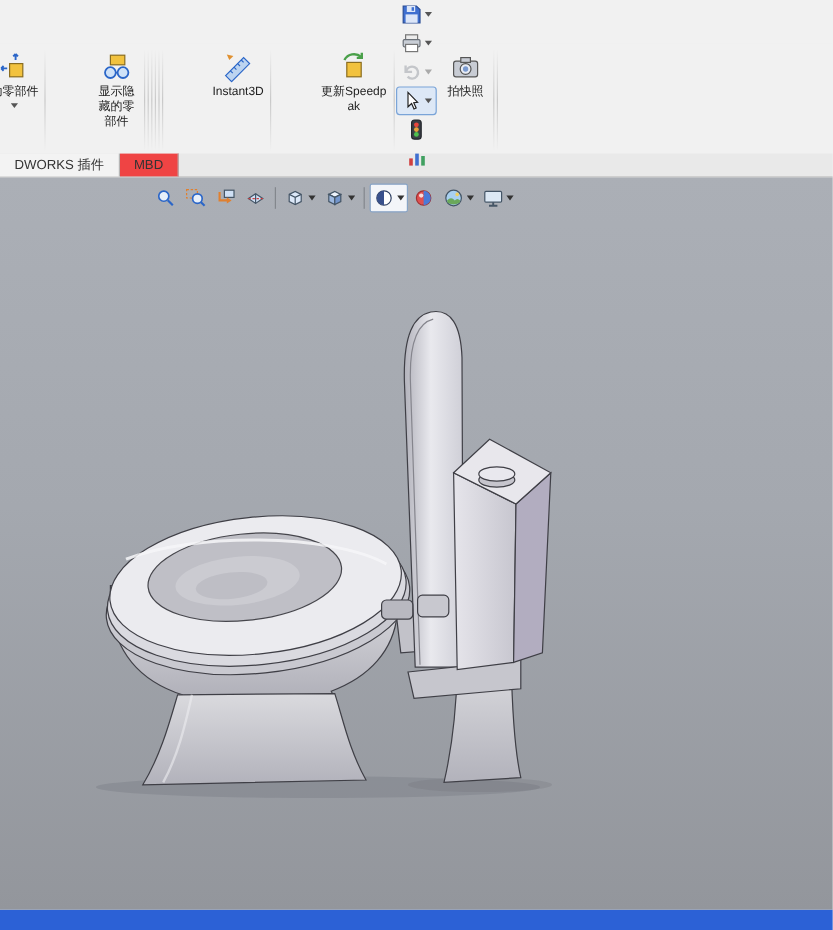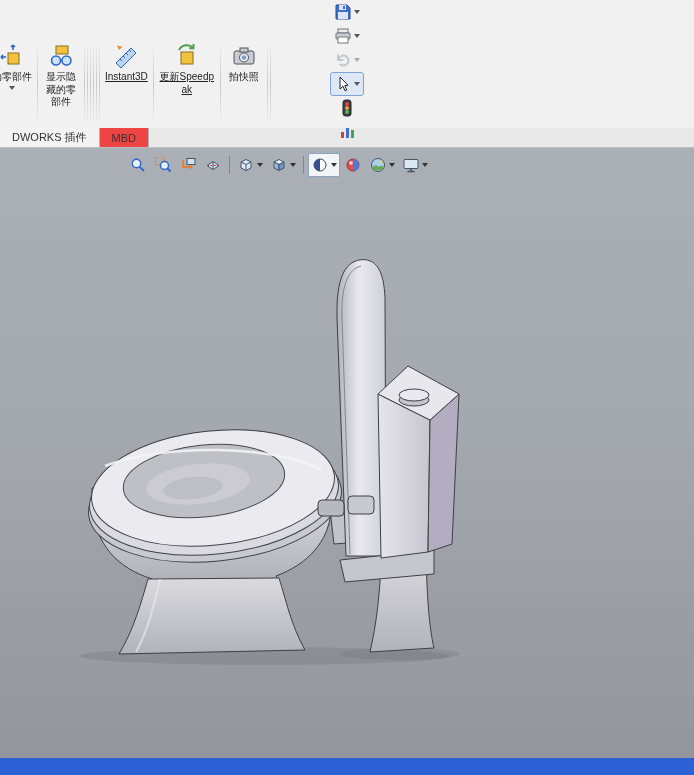--- a/index.html
+++ b/index.html
@@ -15,26 +15,26 @@
   .qbtn{display:flex;align-items:center;height:28px;padding:2px 3px;border-radius:3px;border:1px solid transparent;}
   .qbtn svg{display:block;}
   .qbtn.pressed{background:#dde8f6;border-color:#7aa4d8;}
   .qbtn.disabled{opacity:.45;}
   .caret{width:0;height:0;border-left:3px solid transparent;border-right:3px solid transparent;border-top:4px solid #555;margin-left:2px;}
   .qsep{width:1px;height:20px;background:#d2d2d2;margin:0 3px;}
   .win-title{margin-left:auto;margin-right:78px;font-size:12px;color:#1a1a1a;white-space:nowrap;}
 
   
   .ribbon{height:92px;background:#f1f1f1;display:flex;align-items:flex-start;padding:3px 0 0 0;overflow:hidden;}
-  .rb{display:flex;flex-direction:column;align-items:center;padding:2px 3px 1px;min-width:44px;border:1px solid transparent;border-radius:2px;}
+  .rb{display:flex;flex-direction:column;align-items:center;padding:2px 3px 1px;min-width:44px;border:1px solid transparent;border-radius:2px;margin-left:36px;}
   .rb:first-child{margin-left:-12px;}
   .rb .ri{height:28px;display:flex;align-items:center;justify-content:center;}
   .rb-label{font-size:10px;line-height:1.25;text-align:center;color:#222;max-width:36px;word-break:break-all;margin-top:1px;}
   .rb.w46 .rb-label{max-width:46px;}
-  .rb.w56 .rb-label{max-width:56px;text-decoration:underline;}
+  .rb.w56 .rb-label{max-width:56px;}
   .rb .caret{margin:2px 0 0 0;}
   .rsep{width:1px;align-self:stretch;background:linear-gradient(#f1f1f1,#c9c9c9,#f1f1f1);margin:2px 1px;}
 
   
   .tabsrow{height:20px;background:#e9e9e9;display:flex;align-items:stretch;border-bottom:1px solid #bdbdbd;}
   .tab{font-size:11px;color:#333;padding:0 12px;border-right:1px solid #b5b5b5;display:flex;align-items:center;background:#ef4444;white-space:nowrap;}
   .tab.active{background:#f3f3f3;}
 
   
   .viewport{position:relative;height:610px;overflow:hidden;

